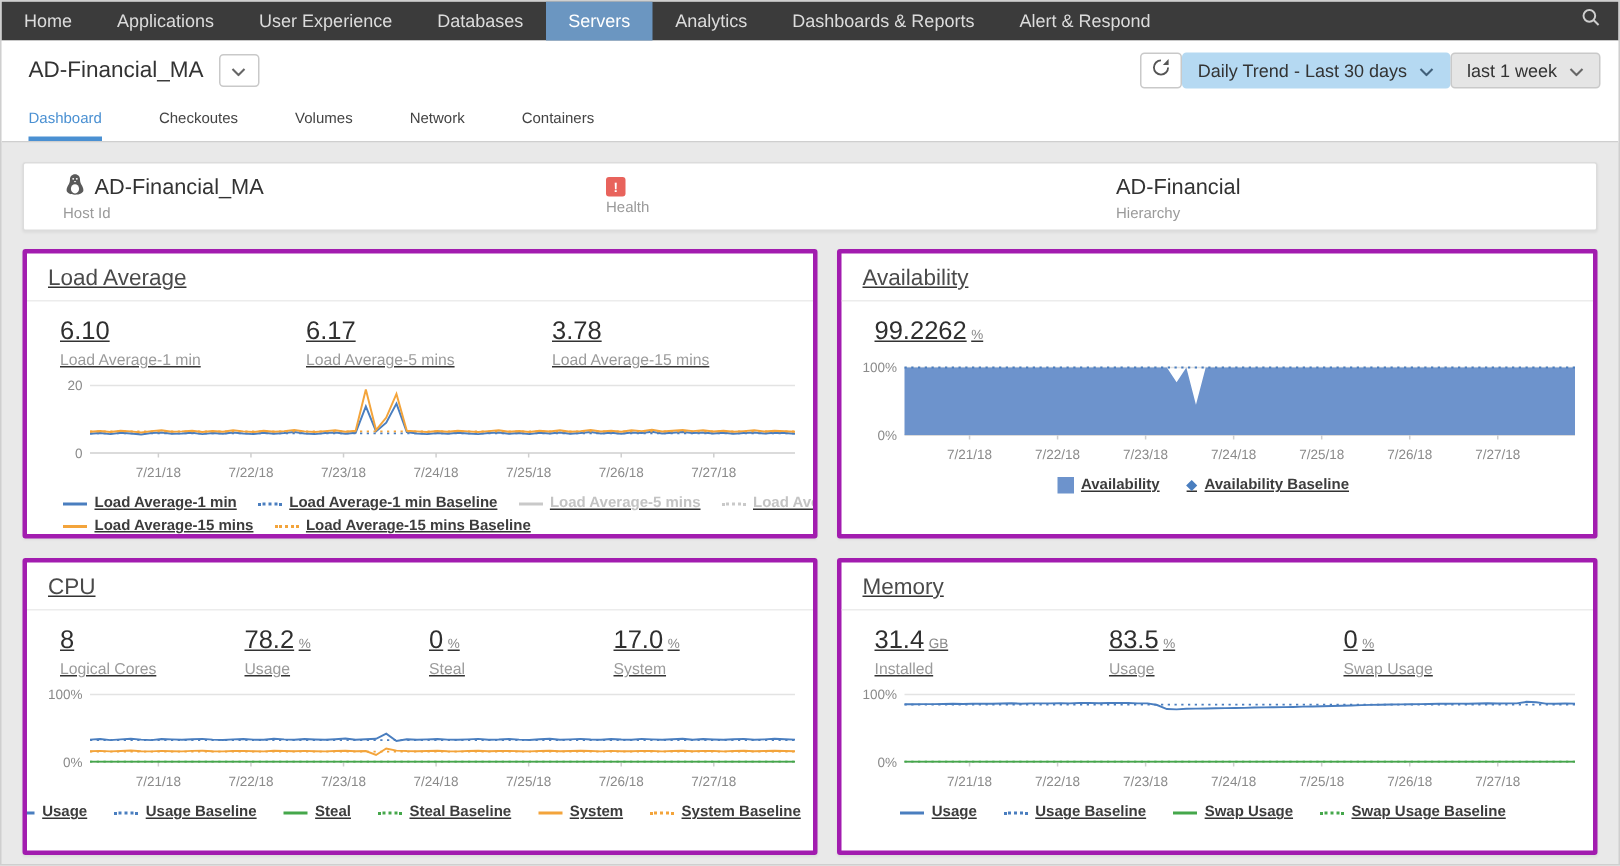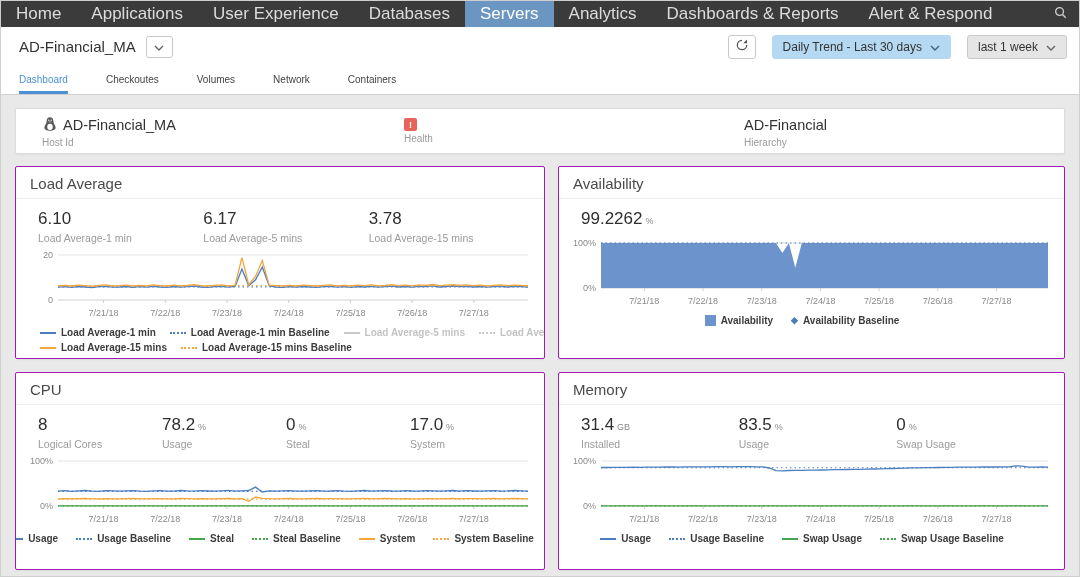--- a/index.html
+++ b/index.html
@@ -5,49 +5,49 @@
   * { box-sizing: border-box; margin: 0; padding: 0; }
   html,body { width:1080px; height:577px; overflow:hidden; }
   body {
     font-family: "Liberation Sans", sans-serif;
     background:#e9e9e9;
     border:1px solid #cfcfcf;
     color:#333;
   }
   
   .topnav{ height:26px; background:var(--nav-bg,#3b3b3b); display:flex; align-items:stretch; }
-  .nav-item{ display:flex; align-items:center; padding:0 15px; font-size:17px; color:#dcdcdc; cursor:pointer; }
+  .nav-item{ display:flex; align-items:center; padding:0 15px; font-size:12px; color:#dcdcdc; cursor:pointer; }
   .nav-item.active{ background:var(--nav-active-bg,#6b96c1); color:#fff; }
   .nav-spacer{ flex:1; }
   .nav-search{ display:flex; align-items:center; padding:0 12px; cursor:pointer; }
   
   .toolbar{ height:39px; background:#fff; display:flex; align-items:center; padding:0 12px 0 18px; }
   .host-name{ font-size:15px; color:#333; margin-right:10px; }
   .chev-btn{ width:27px; height:22px; background:#fff; border:1px solid #c9c9c9; border-radius:3px; display:inline-flex; align-items:center; justify-content:center; cursor:pointer; }
-  .toolbar-right{ margin-left:auto; display:flex; align-items:center; gap:16px; }
+  .toolbar-right{ margin-left:auto; display:flex; align-items:center; gap:0; }
   .icon-btn{ width:28px; height:24px; background:#fff; border:1px solid #c9c9c9; border-radius:3px; display:inline-flex; align-items:center; justify-content:center; cursor:pointer; }
   .select-btn{ height:24px; border:1px solid #c9c9c9; border-radius:3px; background:#e5e5e5; display:inline-flex; align-items:center; gap:8px; padding:0 10px; font-size:12px; color:#333; cursor:pointer; font-family:inherit; }
   .select-btn.trend{ background:var(--trend-bg,#b5d9f2); border-color:var(--trend-bg,#b5d9f2); }
   
   .tabs{ height:29px; background:#fff; border-bottom:1px solid #cfcfcf; display:flex; align-items:stretch; padding-left:18px; }
   .tab{ display:flex; align-items:center; margin-right:38px; font-size:10px; color:#444; border-bottom:3px solid transparent; padding-top:2px; cursor:pointer; }
   .tab.active{ color:var(--accent,#4a90d2); border-bottom-color:var(--accent,#4a90d2); }
   
   .main{ padding:13px 14px 0 14px; }
   .info-card{ position:relative; height:46px; background:#fff; border:1px solid #dcdcdc; border-radius:2px; box-shadow:0 1px 2px rgba(0,0,0,.05); margin-bottom:12px; }
   .info-col{ position:absolute; top:6px; }
   .info-host{ left:26px; }
   .info-health{ left:388px; }
   .info-hier{ left:728px; }
   .info-value{ font-size:14.5px; color:#333; display:flex; align-items:center; gap:5px; height:20px; }
   .info-label{ font-size:10px; color:#9a9a9a; margin-top:2px; }
   .health-badge{ width:13px; height:13px; border-radius:2px; background:var(--health-critical,#e8635c); color:#fff; font-size:9px; font-weight:bold; display:flex; align-items:center; justify-content:center; margin-top:3px; }
   
   .grid{ display:grid; grid-template-columns:530px 1fr; grid-template-rows:193px 198px; gap:13px; }
-  .panel{ background:#fff; border:1px solid #a21caf; border-radius:2px; box-shadow:0 1px 2px rgba(0,0,0,.05); overflow:hidden; }
+  .panel{ background:#fff; border:3px solid #a21caf; border-radius:2px; box-shadow:0 1px 2px rgba(0,0,0,.05); overflow:hidden;text-decoration:underline; }
   .panel-title{ font-size:15px; font-weight:400; color:#4a4a4a; padding:8px 14px 6px 14px; border-bottom:1px solid #ececec; }
   .stats{ display:flex; padding:10px 10px 2px 22px; }
   .stat{ flex:1; }
   .stat-value{ font-size:17px; color:#2f2f2f; }
   .stat-unit{ font-size:9px; color:#888; margin-left:3px; }
   .stat-label{ font-size:10.5px; color:#9b9b9b; margin-top:3px; }
   .chart-wrap{ padding:2px 23px 0 4px; }
   
   .chart-legend{ margin-top:1px; }
   .lg-row{ display:flex; justify-content:center; gap:18px; line-height:15px; }

